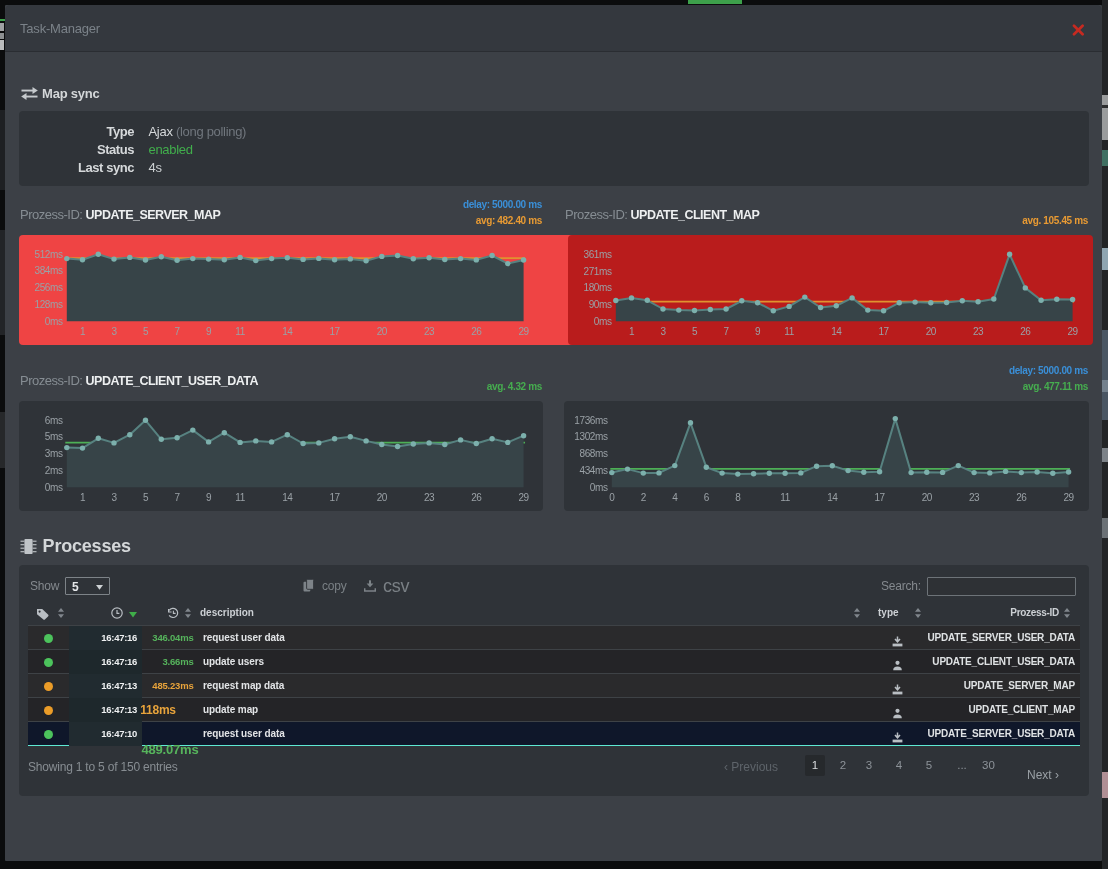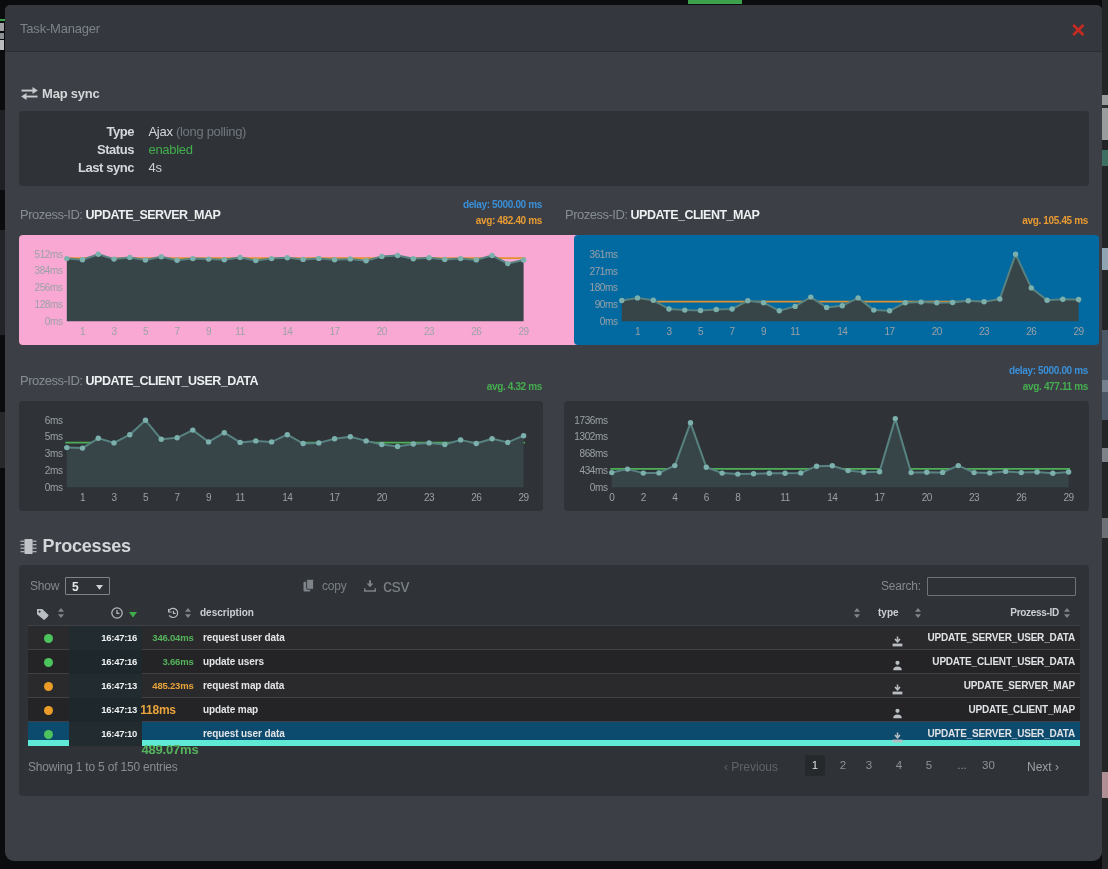--- a/index.html
+++ b/index.html
@@ -20,21 +20,21 @@
 <div style="position:absolute;left:1102px;top:95px;width:6px;height:45px;background:#9a9c9d"></div>
 <div style="position:absolute;left:1102px;top:105px;width:6px;height:3px;background:#2c2d2e"></div>
 <div style="position:absolute;left:1102px;top:150px;width:6px;height:16px;background:#3f6f62"></div>
 <div style="position:absolute;left:1102px;top:248px;width:6px;height:22px;background:#8fa5b1"></div>
 <div style="position:absolute;left:1102px;top:330px;width:6px;height:90px;background:#4a5663"></div>
 <div style="position:absolute;left:1102px;top:380px;width:6px;height:12px;background:#74818d"></div>
 <div style="position:absolute;left:1102px;top:448px;width:6px;height:14px;background:#7c8288"></div>
 <div style="position:absolute;left:1102px;top:518px;width:6px;height:20px;background:#6b7176"></div>
 <div style="position:absolute;left:1102px;top:772px;width:6px;height:26px;background:#b08f95"></div>
 
-<div id="modal" style="position:absolute;left:5px;top:5px;width:1097px;height:856px;background:#3c4046;border-radius:9px">
+<div id="modal" style="position:absolute;left:5px;top:5px;width:1097px;height:856px;background:#3c4046;border-radius:1px">
   <div style="position:absolute;left:0;top:0;width:100%;height:47px;background:#34383e;border-bottom:1px solid #2a2d32;border-radius:5px 5px 0 0">
     <div style="position:absolute;left:15px;top:0;height:47px;line-height:47px;font-size:13px;letter-spacing:-0.2px;color:#7b8289">Task-Manager</div>
     <svg style="position:absolute;right:17.5px;top:19px" width="13" height="12" viewBox="0 0 13 12">
         <g stroke="#c62a21" stroke-width="2.7" stroke-linecap="round">
           <line x1="2" y1="1.8" x2="10.6" y2="10.2"></line>
           <line x1="10.6" y1="1.8" x2="2" y2="10.2"></line>
         </g>
       </svg>
   </div>
   <svg style="position:absolute;left:15.5px;top:82px" width="17" height="13" viewBox="0 0 17 13">
@@ -51,21 +51,21 @@
     <div style="position:absolute;left:129.5px;top:11.5px;height:18px;line-height:18px;font-size:13px;letter-spacing:-0.3px;color:#d6d9db">Ajax <span style="color:#70767d">(long polling)</span></div>
     <div style="position:absolute;left:0;top:29.5px;width:115px;height:18px;line-height:18px;text-align:right;font-size:13px;font-weight:bold;letter-spacing:-0.45px;color:#d6d9db">Status</div>
     <div style="position:absolute;left:129.5px;top:29.5px;height:18px;line-height:18px;font-size:13px;letter-spacing:-0.3px;color:#41ae4c">enabled</div>
     <div style="position:absolute;left:0;top:47.5px;width:115px;height:18px;line-height:18px;text-align:right;font-size:13px;font-weight:bold;letter-spacing:-0.45px;color:#d6d9db">Last sync</div>
     <div style="position:absolute;left:129.5px;top:47.5px;height:18px;line-height:18px;font-size:13px;letter-spacing:-0.3px;color:#ccd0d2">4s</div>
   </div>
   <div style="position:absolute;left:14px;top:200.5px;width:524px;height:150px">
 <div style="position:absolute;left:1px;top:1.5px;height:16px;line-height:16px;font-size:13px;letter-spacing:-0.5px;color:#868d93;white-space:nowrap">Prozess-ID: <span style="color:#edeff0;font-weight:bold;font-size:12.5px;letter-spacing:-0.5px">UPDATE_SERVER_MAP</span></div>
 <div style="position:absolute;right:1px;top:-6.5px;font-size:10px;font-weight:bold;letter-spacing:-0.35px;color:#3a8fd8;white-space:nowrap">delay: 5000.00 ms</div>
       <div style="position:absolute;right:1px;top:9px;font-size:10px;font-weight:bold;letter-spacing:-0.35px;color:#e89a33;white-space:nowrap">avg: 482.40 ms</div>
-<div style="position:absolute;left:0;top:29px;width:616px;height:110.5px;background:#f9a8d4;border-radius:4px">
+<div style="position:absolute;left:0;top:29px;width:616px;height:110.5px;background:#ef4444;border-radius:4px">
         <svg width="524" height="110.5" viewBox="0 0 524 110.5" style="position:absolute;left:0;top:0">
           <text x="43.5" y="22.7" text-anchor="end" font-size="10" letter-spacing="-0.4" fill="#9aa1a6">512ms</text>
           <text x="43.5" y="39.4" text-anchor="end" font-size="10" letter-spacing="-0.4" fill="#9aa1a6">384ms</text>
           <text x="43.5" y="56.1" text-anchor="end" font-size="10" letter-spacing="-0.4" fill="#9aa1a6">256ms</text>
           <text x="43.5" y="72.9" text-anchor="end" font-size="10" letter-spacing="-0.4" fill="#9aa1a6">128ms</text>
           <text x="43.5" y="89.6" text-anchor="end" font-size="10" letter-spacing="-0.4" fill="#9aa1a6">0ms</text>
           <text x="63.5" y="100.0" text-anchor="middle" font-size="10" letter-spacing="-0.4" fill="#9aa1a6">1</text>
           <text x="95.0" y="100.0" text-anchor="middle" font-size="10" letter-spacing="-0.4" fill="#9aa1a6">3</text>
           <text x="126.5" y="100.0" text-anchor="middle" font-size="10" letter-spacing="-0.4" fill="#9aa1a6">5</text>
           <text x="158.1" y="100.0" text-anchor="middle" font-size="10" letter-spacing="-0.4" fill="#9aa1a6">7</text>
@@ -109,21 +109,21 @@
           <circle cx="457.3" cy="24.9" r="2.7" fill="#7cb0ac"></circle>
           <circle cx="473.1" cy="20.5" r="2.7" fill="#7cb0ac"></circle>
           <circle cx="488.8" cy="28.6" r="2.7" fill="#7cb0ac"></circle>
           <circle cx="504.6" cy="25.0" r="2.7" fill="#7cb0ac"></circle>
         </svg>
       </div>
 </div>
   <div style="position:absolute;left:559px;top:200.5px;width:525px;height:150px">
 <div style="position:absolute;left:1px;top:1.5px;height:16px;line-height:16px;font-size:13px;letter-spacing:-0.5px;color:#868d93;white-space:nowrap">Prozess-ID: <span style="color:#edeff0;font-weight:bold;font-size:12.5px;letter-spacing:-0.5px">UPDATE_CLIENT_MAP</span></div>
 <div style="position:absolute;right:1px;top:9px;font-size:10px;font-weight:bold;letter-spacing:-0.35px;color:#e89a33;white-space:nowrap">avg. 105.45 ms</div>
-<div style="position:absolute;left:10px;top:29px;width:525px;height:110.5px;background:#0369a1;border-radius:4px">
+<div style="position:absolute;left:4px;top:29px;width:525px;height:110.5px;background:#b91c1c;border-radius:4px">
         <svg width="525" height="110.5" viewBox="0 0 525 110.5" style="position:absolute;left:0;top:0">
           <text x="43.5" y="22.7" text-anchor="end" font-size="10" letter-spacing="-0.4" fill="#9aa1a6">361ms</text>
           <text x="43.5" y="39.5" text-anchor="end" font-size="10" letter-spacing="-0.4" fill="#9aa1a6">271ms</text>
           <text x="43.5" y="56.2" text-anchor="end" font-size="10" letter-spacing="-0.4" fill="#9aa1a6">180ms</text>
           <text x="43.5" y="72.9" text-anchor="end" font-size="10" letter-spacing="-0.4" fill="#9aa1a6">90ms</text>
           <text x="43.5" y="89.6" text-anchor="end" font-size="10" letter-spacing="-0.4" fill="#9aa1a6">0ms</text>
           <text x="63.5" y="100.0" text-anchor="middle" font-size="10" letter-spacing="-0.4" fill="#9aa1a6">1</text>
           <text x="95.0" y="100.0" text-anchor="middle" font-size="10" letter-spacing="-0.4" fill="#9aa1a6">3</text>
           <text x="126.5" y="100.0" text-anchor="middle" font-size="10" letter-spacing="-0.4" fill="#9aa1a6">5</text>
           <text x="158.1" y="100.0" text-anchor="middle" font-size="10" letter-spacing="-0.4" fill="#9aa1a6">7</text>
@@ -403,35 +403,35 @@
 <div style="position:absolute;left:15.8px;top:7.5px;width:9px;height:9px;border-radius:50%;background:#eb9c28"></div>
 <div style="position:absolute;left:41px;top:0;width:68px;height:24px;line-height:24px;text-align:right;font-size:9.5px;font-weight:bold;letter-spacing:-0.3px;color:#eef0f1">16:47:13</div>
 <div style="position:absolute;left:104px;top:0;width:52px;height:24px;line-height:24px;text-align:center;font-size:12px;font-weight:bold;letter-spacing:-0.2px;color:#e8a33b">118ms</div>
 <div style="position:absolute;left:175px;top:0;height:24px;line-height:24px;font-size:10px;font-weight:bold;letter-spacing:-0.1px;color:#e2e4e6">update map</div>
 <div style="position:absolute;left:863.5px;top:6.5px"><svg width="11" height="11" viewBox="0 0 11 11">
             <circle cx="5.5" cy="2.8" r="2.1" fill="#b9bec3"></circle>
             <path d="M1.2 10.2 a4.3 3.6 0 0 1 8.6 0 Z" fill="#b9bec3"></path>
           </svg></div>
 <div style="position:absolute;right:5px;top:0;height:24px;line-height:24px;font-size:10px;font-weight:bold;letter-spacing:-0.2px;color:#dfe2e4">UPDATE_CLIENT_MAP</div>
 </div>
-      <div style="position:absolute;left:9px;top:157.5px;width:1052px;height:24px;background:#0c4a6e;border-bottom:6px solid #5eead4">
+      <div style="position:absolute;left:9px;top:157.5px;width:1052px;height:24px;background:#0f172a;border-bottom:1px solid #5eead4">
 <div style="position:absolute;left:41px;top:0;width:72.5px;height:24px;background:#212b30"></div>
 <div style="position:absolute;left:15.8px;top:7.5px;width:9px;height:9px;border-radius:50%;background:#4cc35c"></div>
 <div style="position:absolute;left:41px;top:0;width:68px;height:24px;line-height:24px;text-align:right;font-size:9.5px;font-weight:bold;letter-spacing:-0.3px;color:#eef0f1">16:47:10</div>
 <div style="position:absolute;left:113.5px;top:16px;width:52px;height:24px;line-height:24px;text-align:center;font-size:13px;font-weight:bold;letter-spacing:-0.2px;color:#56b45c">489.07ms</div>
 <div style="position:absolute;left:175px;top:0;height:24px;line-height:24px;font-size:10px;font-weight:bold;letter-spacing:-0.1px;color:#e2e4e6">request user data</div>
 <div style="position:absolute;left:863.5px;top:6.5px"><svg width="11" height="11" viewBox="0 0 11 11">
             <path d="M5.5 0.5 V5.2 M3 3 L5.5 5.8 L8 3" fill="none" stroke="#b9bec3" stroke-width="1.5"></path>
             <rect x="0.6" y="7.6" width="9.8" height="2.8" fill="#b9bec3"></rect>
           </svg></div>
 <div style="position:absolute;right:5px;top:0;height:24px;line-height:24px;font-size:10px;font-weight:bold;letter-spacing:-0.2px;color:#dfe2e4">UPDATE_SERVER_USER_DATA</div>
 </div>
 <div style="position:absolute;left:9px;top:194px;height:16px;line-height:16px;font-size:12px;letter-spacing:-0.2px;color:#878d92">Showing 1 to 5 of 150 entries</div>
 <div style="position:absolute;left:705px;top:194px;height:16px;line-height:16px;font-size:12px;color:#5e646a">‹ Previous</div>
 <div style="position:absolute;left:786px;top:190.8px;width:20px;height:21px;line-height:21px;text-align:center;font-size:11.5px;background:#26292c;border-radius:2px;color:#d9dcde">1</div>
 <div style="position:absolute;left:809px;top:190.8px;width:30px;height:21px;line-height:21px;text-align:center;font-size:11.5px;color:#8d9399">2</div>
       <div style="position:absolute;left:835px;top:190.8px;width:30px;height:21px;line-height:21px;text-align:center;font-size:11.5px;color:#8d9399">3</div>
       <div style="position:absolute;left:865px;top:190.8px;width:30px;height:21px;line-height:21px;text-align:center;font-size:11.5px;color:#8d9399">4</div>
       <div style="position:absolute;left:895px;top:190.8px;width:30px;height:21px;line-height:21px;text-align:center;font-size:11.5px;color:#8d9399">5</div>
       <div style="position:absolute;left:928px;top:190.8px;width:30px;height:21px;line-height:21px;text-align:center;font-size:11.5px;color:#8d9399">...</div>
       <div style="position:absolute;left:963px;top:190.8px;width:30px;height:21px;line-height:21px;font-size:11.5px;color:#8d9399">30</div>
-<div style="position:absolute;left:1008px;top:194px;height:16px;line-height:16px;font-size:12px;color:#9aa0a5">Next ›</div>
+<div style="position:absolute;left:1008px;top:202px;height:16px;line-height:16px;font-size:12px;color:#9aa0a5">Next ›</div>
 </div>
 </div>
 </body></html>

